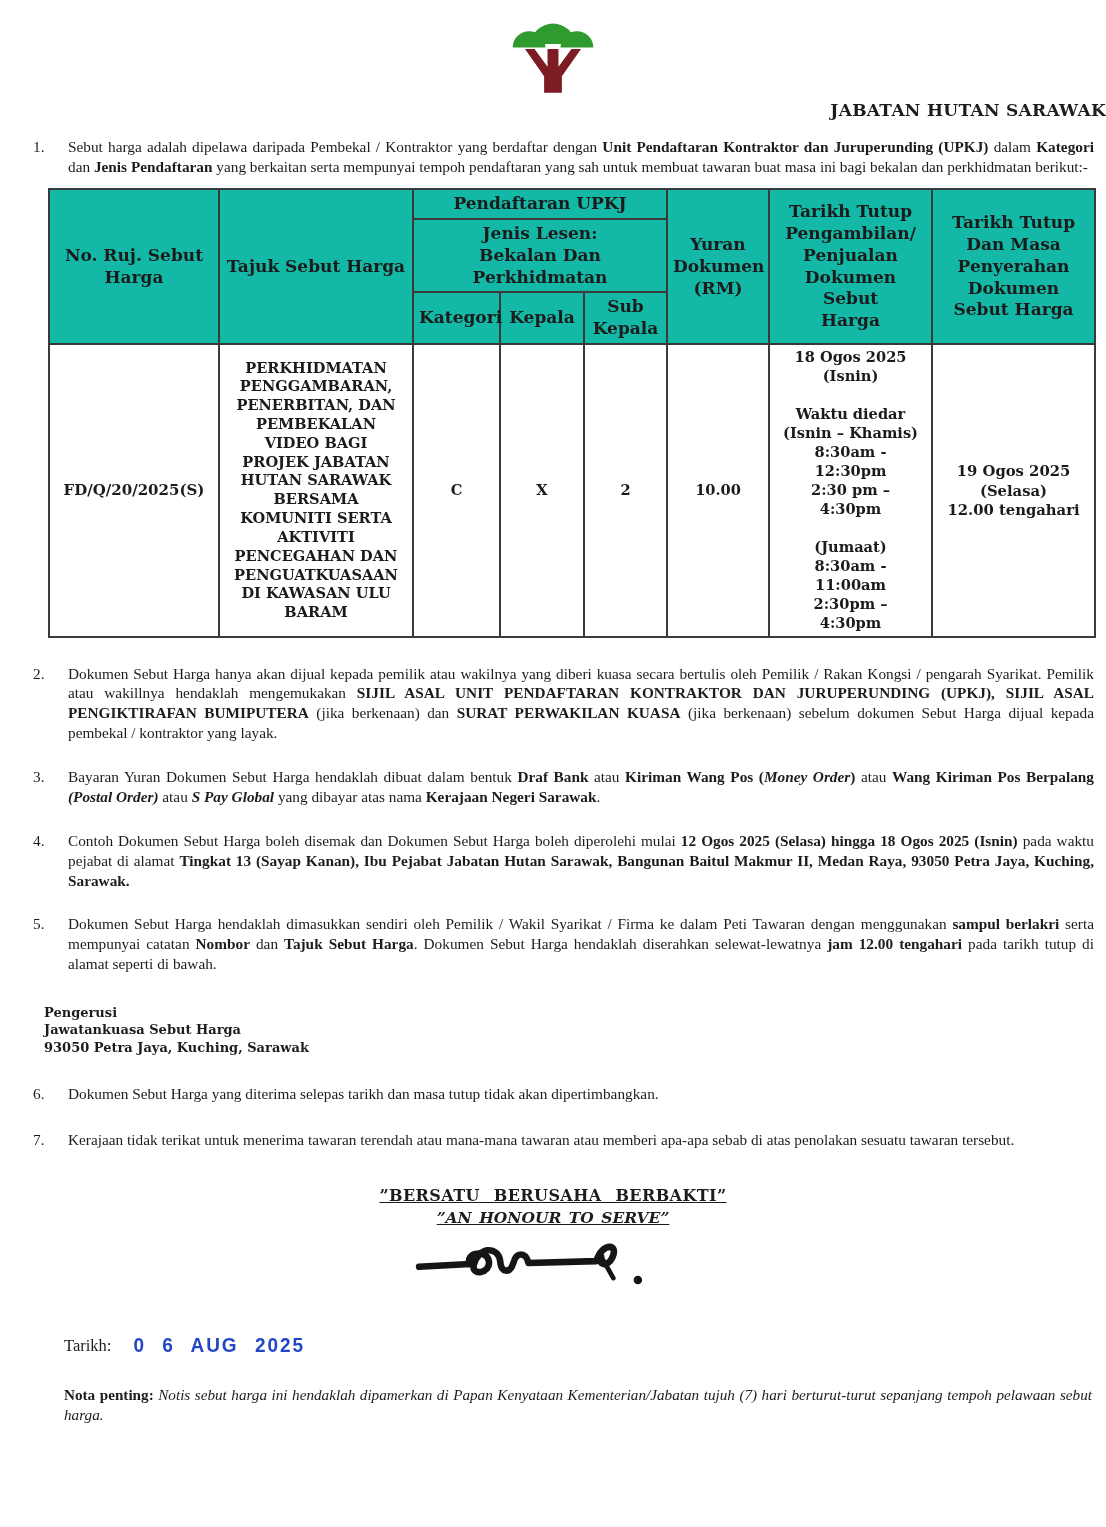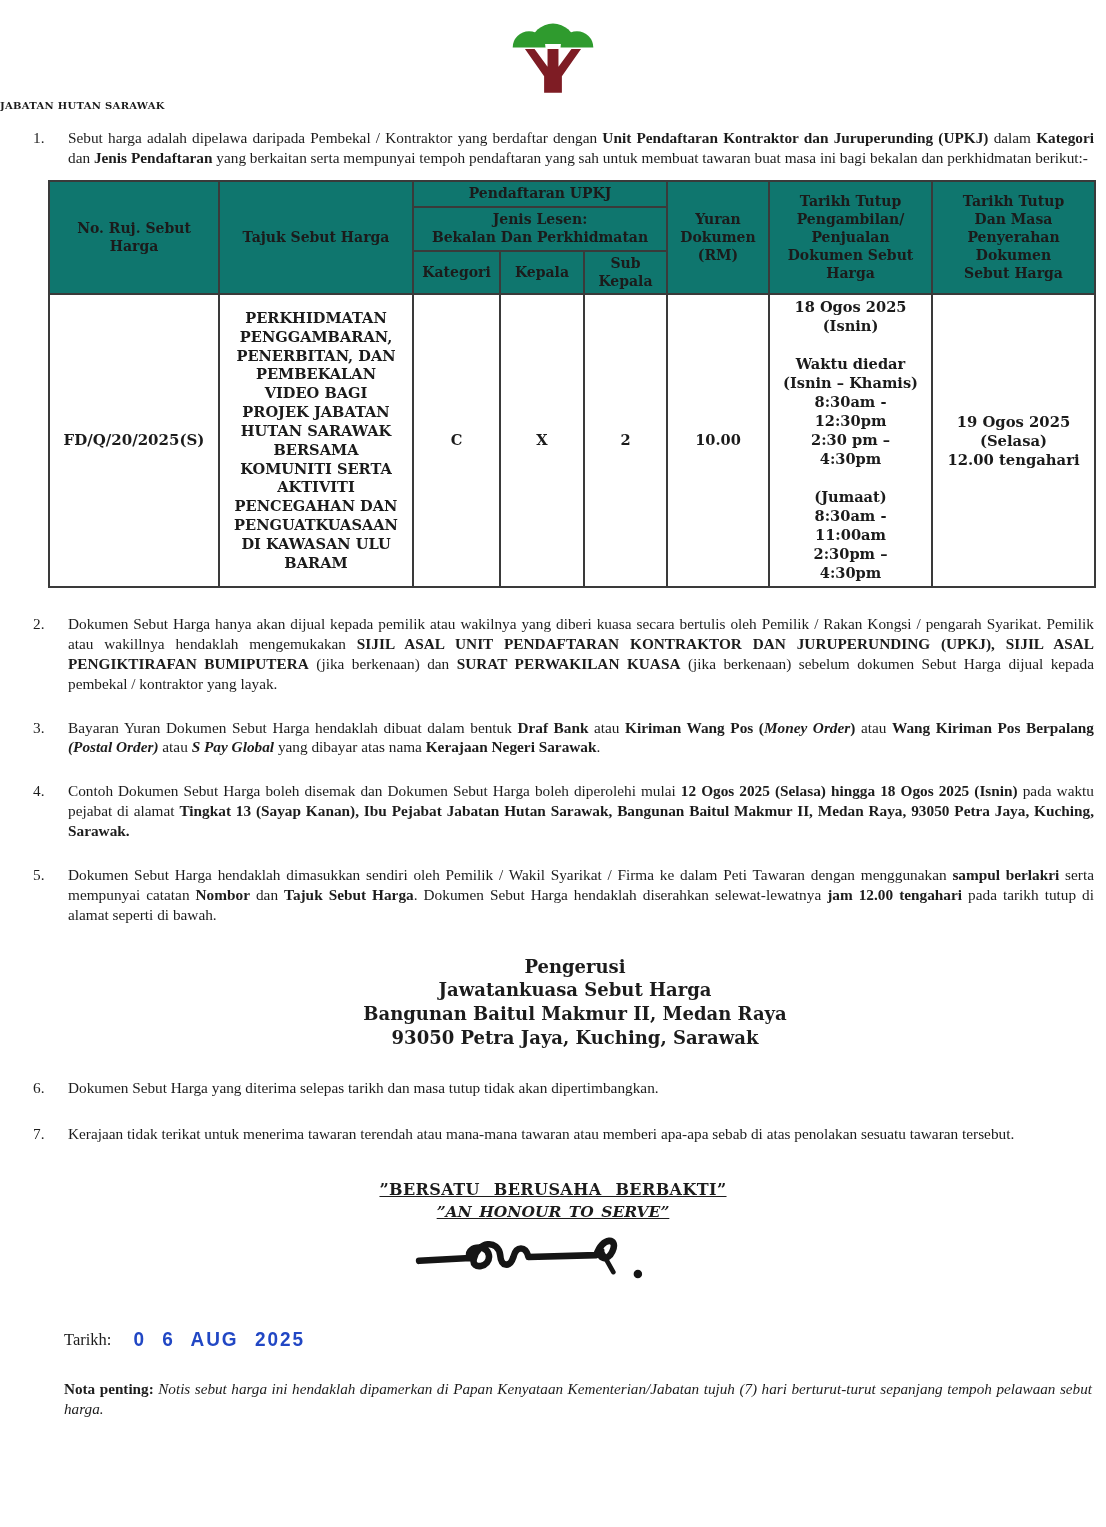--- a/index.html
+++ b/index.html
@@ -9,24 +9,24 @@
     height:1527px;
     margin:0 auto;
     background:#ffffff;
     font-family:"Liberation Serif",serif;
     color:#1c1c1c;
     overflow:hidden;
   }
   .content{padding-top:12px;}
   .logo-wrap{text-align:center;}
   .doc-title{
-    text-align:left;
-    font-family:"DejaVu Serif",serif;
-    font-weight:bold;
-    font-size:10px;
+    text-align:right;
+    font-family:"DejaVu Serif",serif;
+    font-weight:bold;
+    font-size:17px;
     line-height:1.22;
     margin-top:2px;
     letter-spacing:.3px;
   }
   .para{
     display:flex;
     padding:0 12px 0 33px;
     font-size:15.3px;
     line-height:1.3;
   }
@@ -49,38 +49,37 @@
     font-weight:bold;
     color:#1b1b1b;
   }
   table.tender th,table.tender td{
     border:2px solid #3a3a3a;
     text-align:center;
     vertical-align:middle;
     padding:3px 5px;
   }
   table.tender thead th{
-    background:#0f766e;
-    font-size:14px;
+    background:#14b8a6;
+    font-size:17px;
     line-height:1.28;
     font-weight:bold;
   }
   table.tender tbody td{
     background:#ffffff;
     font-size:14.6px;
     line-height:1.3;
   }
   td.tajuk-cell div{line-height:1.29;}
   td.sched-cell{font-size:14.3px;}
   .address{
     margin-top:30px;
-    text-align:center;
-    font-family:"DejaVu Serif",serif;
-    font-weight:bold;
-    font-size:18px;
+    font-family:"DejaVu Serif",serif;
+    font-weight:bold;
+    font-size:13px;
     line-height:1.33;
     padding-left:44px;
   }
   .motto{
     margin-top:36px;
     text-align:center;
     font-family:"DejaVu Serif",serif;
     font-weight:bold;
     text-decoration:underline;
   }
@@ -260,21 +259,20 @@
     </div>
 
     <div class="para" id="para-5">
       <span class="num">5.</span>
       <span class="ptext"><span>Dokumen Sebut Harga hendaklah dimasukkan sendiri oleh Pemilik / Wakil Syarikat / Firma ke dalam Peti Tawaran dengan menggunakan </span><span style="font-weight: bold;">sampul berlakri</span><span> serta mempunyai catatan </span><span style="font-weight: bold;">Nombor</span><span> dan </span><span style="font-weight: bold;">Tajuk Sebut Harga</span><span>. Dokumen Sebut Harga hendaklah diserahkan selewat-lewatnya </span><span style="font-weight: bold;">jam 12.00 tengahari</span><span> pada tarikh tutup di alamat seperti di bawah.</span></span>
     </div>
 
     <div class="address">
         <div>Pengerusi</div>
         <div>Jawatankuasa Sebut Harga</div>
-        <div>Bangunan Baitul Makmur II, Medan Raya</div>
         <div>93050 Petra Jaya, Kuching, Sarawak</div>
       </div>
 
     <div class="para" id="para-6">
       <span class="num">6.</span>
       <span class="ptext"><span>Dokumen Sebut Harga yang diterima selepas tarikh dan masa tutup tidak akan dipertimbangkan.</span></span>
     </div>
 
     <div class="para" id="para-7">
       <span class="num">7.</span>

